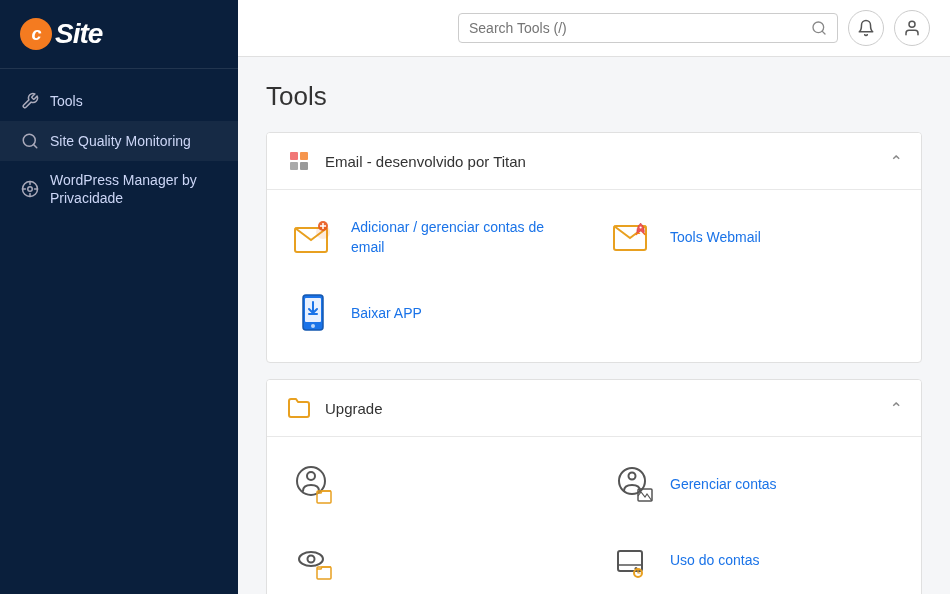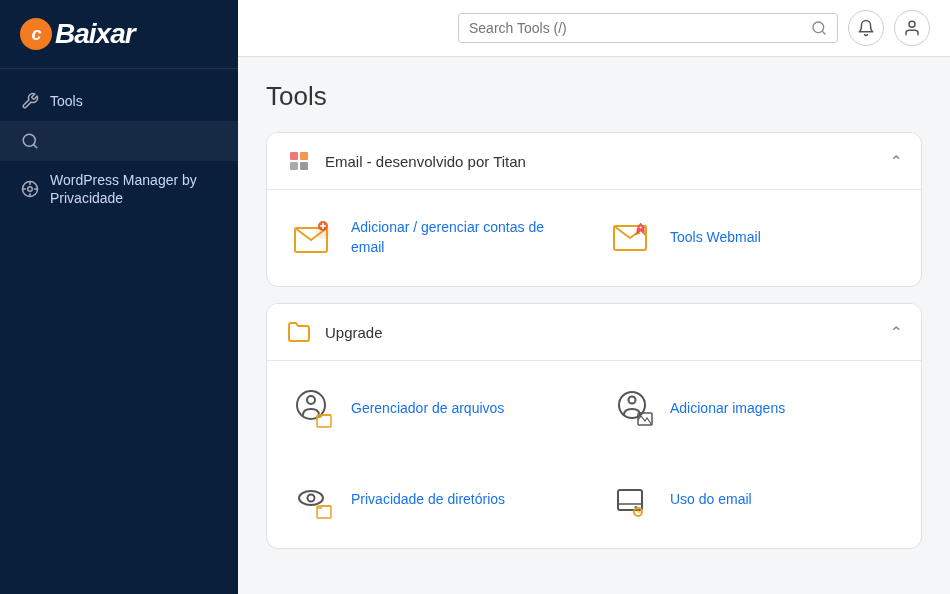--- a/index.html
+++ b/index.html
@@ -131,21 +131,21 @@
       font-size: 26px;
       font-weight: 400;
       color: #333;
       margin-bottom: 20px;
     }
 
     
     .section-card {
       background: #fff;
       border: 1px solid #e0e0e0;
-      border-radius: 12px;
+      border-radius: 4px;
       margin-bottom: 16px;
       overflow: hidden;
     }
     .section-header {
       display: flex;
       align-items: center;
       justify-content: space-between;
       padding: 14px 18px;
       cursor: pointer;
       background: #fff;
@@ -167,21 +167,21 @@
       justify-content: center;
     }
     .section-chevron {
       color: #888;
       font-size: 16px;
     }
     .section-body {
       padding: 16px 18px;
       display: grid;
       grid-template-columns: 1fr 1fr;
-      gap: 27px 20px;
+      gap: 12px 20px;
     }
     .tool-item {
       display: flex;
       align-items: center;
       gap: 14px;
       padding: 8px 4px;
       cursor: pointer;
       border-radius: 4px;
     }
     .tool-icon {
@@ -198,41 +198,42 @@
       line-height: 1.4;
     }
   </style>
 </head>
 <body>
 
 <nav id="sidebar">
   <div class="logo">
     <div class="cpanel-logo-text">
       <span class="c-mark">c</span>
-      <span>Baixar</span>
+      <span>Site</span>
     </div>
   </div>
   <div class="sidebar-nav">
 
     <div class="sidebar-item">
       <div class="icon-wrap">
         <svg width="18" height="18" viewBox="0 0 24 24" fill="none" stroke="#aab" stroke-width="2" stroke-linecap="round" stroke-linejoin="round">
           <path d="M14.7 6.3a1 1 0 0 0 0 1.4l1.6 1.6a1 1 0 0 0 1.4 0l3.77-3.77a6 6 0 0 1-7.94 7.94l-6.91 6.91a2.12 2.12 0 0 1-3-3l6.91-6.91a6 6 0 0 1 7.94-7.94l-3.76 3.76z"></path>
         </svg>
       </div>
       <span class="sidebar-item-label">Tools</span>
     </div>
 
     <div class="sidebar-item active">
       <div class="icon-wrap">
         <svg width="18" height="18" viewBox="0 0 24 24" fill="none" stroke="#aab" stroke-width="2" stroke-linecap="round" stroke-linejoin="round">
           <circle cx="11" cy="11" r="8"></circle>
           <path d="m21 21-4.35-4.35"></path>
         </svg>
       </div>
+      <span class="sidebar-item-label">Site Quality Monitoring</span>
     </div>
 
     <div class="sidebar-item">
       <div class="icon-wrap">
         <svg width="18" height="18" viewBox="0 0 24 24" fill="none" stroke="#aab" stroke-width="2">
           <circle cx="12" cy="12" r="10"></circle>
           <path d="M2 12h4m12 0h4M12 2v4m0 12v4" stroke-linecap="round"></path>
           <circle cx="12" cy="12" r="3"></circle>
         </svg>
       </div>
@@ -318,20 +319,34 @@
                 <path d="M18 22l3-3-3 3" fill="#f80" stroke="none"></path>
                 <circle cx="12" cy="10" r="2" fill="#fff"></circle>
                 <path d="M4 20c-2 2-2 4 0 4s2-2 4-4" fill="#f47b20"></path>
                 <path d="M20 20c2 2 2 4 0 4s-2-2-4-4" fill="#f47b20"></path>
               </g>
             </svg>
           </div>
           <span class="tool-label">Tools Webmail</span>
         </div>
 
+        <div class="tool-item">
+          <div class="tool-icon">
+            <svg width="48" height="48" viewBox="0 0 48 48" fill="none">
+
+              <rect x="14" y="5" width="20" height="35" rx="3" fill="#1a73e8" stroke="#1558b0" stroke-width="1.5"></rect>
+              <rect x="16" y="8" width="16" height="24" rx="1" fill="#e8f0fe"></rect>
+              <circle cx="24" cy="36" r="2" fill="#fff" opacity="0.7"></circle>
+
+              <path d="M24 12 L24 22 M20 19 L24 23 L28 19" stroke="#1a73e8" stroke-width="2" stroke-linecap="round" fill="none" transform="translate(0,0)"></path>
+              <line x1="20" y1="24" x2="28" y2="24" stroke="#1a73e8" stroke-width="2" stroke-linecap="round"></line>
+            </svg>
+          </div>
+          <span class="tool-label">Baixar APP</span>
+        </div>
 
 
       </div>
     </div>
 
     <div class="section-card">
       <div class="section-header">
         <div class="section-header-left">
           <div class="section-icon">
             <svg width="24" height="24" viewBox="0 0 24 24" fill="none" stroke="#e8a020" stroke-width="2" stroke-linecap="round" stroke-linejoin="round">
@@ -350,63 +365,61 @@
               <circle cx="22" cy="20" r="14" fill="none" stroke="#555" stroke-width="2"></circle>
               <line x1="8" y1="20" x2="8" y2="20" stroke="none"></line>
 
               <circle cx="22" cy="15" r="4" fill="none" stroke="#555" stroke-width="2"></circle>
               <path d="M14 30 Q14 24 22 24 Q30 24 30 30" fill="none" stroke="#555" stroke-width="2" stroke-linecap="round"></path>
 
               <rect x="28" y="30" width="14" height="12" rx="1" fill="none" stroke="#e8a020" stroke-width="1.5"></rect>
               <path d="M28 32 L32 32 L33 30 L42 30" fill="none" stroke="#e8a020" stroke-width="1.5"></path>
             </svg>
           </div>
-          <span class="tool-label">Gerenciador de arquivos</span>
         </div>
 
         <div class="tool-item">
           <div class="tool-icon">
             <svg width="48" height="48" viewBox="0 0 48 48" fill="none">
               <circle cx="24" cy="20" r="13" fill="none" stroke="#555" stroke-width="2"></circle>
               <circle cx="24" cy="15" r="3.5" fill="none" stroke="#555" stroke-width="2"></circle>
               <path d="M16 30 Q16 24 24 24 Q32 24 32 30" fill="none" stroke="#555" stroke-width="2" stroke-linecap="round"></path>
 
               <rect x="30" y="28" width="14" height="12" rx="1" fill="none" stroke="#555" stroke-width="1.5"></rect>
               <path d="M30 35 L33 31 L37 36 L39 33 L44 40" fill="none" stroke="#555" stroke-width="1.2"></path>
             </svg>
           </div>
-          <span class="tool-label">Adicionar imagens</span>
+          <span class="tool-label">Gerenciar contas</span>
         </div>
 
         <div class="tool-item">
           <div class="tool-icon">
             <svg width="48" height="48" viewBox="0 0 48 48" fill="none">
 
               <ellipse cx="22" cy="22" rx="12" ry="7" fill="none" stroke="#555" stroke-width="2"></ellipse>
               <circle cx="22" cy="22" r="3.5" fill="none" stroke="#555" stroke-width="2"></circle>
 
               <rect x="28" y="30" width="14" height="12" rx="1" fill="none" stroke="#e8a020" stroke-width="1.5"></rect>
               <path d="M28 32 L32 32 L33 30 L42 30" fill="none" stroke="#e8a020" stroke-width="1.5"></path>
             </svg>
           </div>
-          <span class="tool-label">Privacidade de diretórios</span>
         </div>
 
         <div class="tool-item">
           <div class="tool-icon">
             <svg width="48" height="48" viewBox="0 0 48 48" fill="none">
 
               <rect x="10" y="14" width="24" height="20" rx="2" fill="none" stroke="#555" stroke-width="2"></rect>
               <line x1="10" y1="28" x2="34" y2="28" stroke="#555" stroke-width="1.5"></line>
               <circle cx="28" cy="31.5" r="1.5" fill="#555"></circle>
 
               <circle cx="30" cy="36" r="4" fill="none" stroke="#e8a020" stroke-width="2"></circle>
               <path d="M30 33 L30 36 L32 36" stroke="#e8a020" stroke-width="1.2" stroke-linecap="round"></path>
             </svg>
           </div>
-          <span class="tool-label">Uso do email</span>
+          <span class="tool-label">Uso do contas</span>
         </div>
 
       </div>
     </div>
 
   </div>
 </div>
 
 </body></html>

